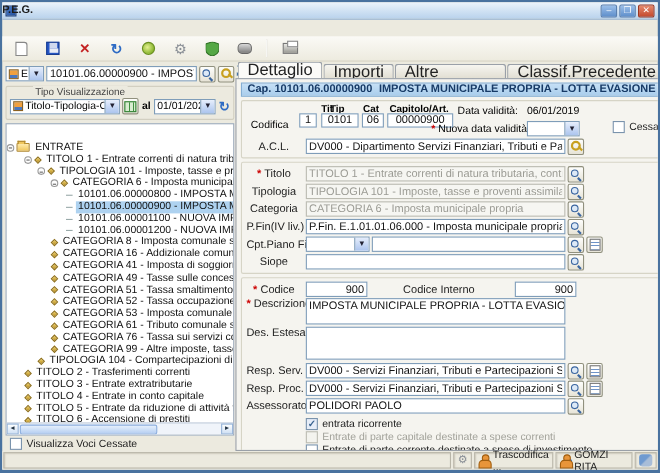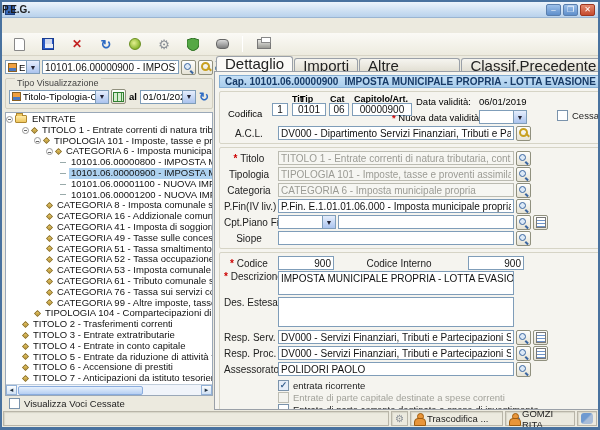--- a/index.html
+++ b/index.html
@@ -72,21 +72,21 @@
   .cb { width:11px; height:11px; flex:none; border:1px solid #7a93ac; background:#fff; display:inline-flex; align-items:center; justify-content:center; font-size:9px; }
   .cb.checked { background:#e6edf8; color:#39628f; }
   .cb.checked::after { content:"\2713"; font-weight:bold; }
   .cb.disabled { border-color:#bcbcb2; background:#f3f3ee; }
 
   
   .nav-row { display:flex; align-items:center; height:18px; }
   .nav-combo { width:35px; flex:none; }
   .nav-field { flex:1; margin-left:2px; }
   .tipo-group { border:1px solid #d2cfc1; border-radius:2px; margin-top:2px; padding:2px 3px 4px 3px; position:relative; }
-  .tipo-legend { font-size:9px; color:#444; position:absolute; top:-1px; left:9px; background:#eceadf; padding:0 2px; }
+  .tipo-legend { font-size:9px; color:#444; position:absolute; top:-1px; left:24px; background:#eceadf; padding:0 2px; }
   .tipo-row { display:flex; align-items:center; margin-top:8px; }
   .al-lbl { font-size:9.5px; margin:0 3px;font-weight:bold; }
   .refresh-flat { font-size:12px; color:#2e6bc4; font-weight:bold; margin-left:3px; }
 
   .tree-box { flex:1; margin-top:3px; border:1px solid #9aa8b8; background:#fff; overflow:hidden; display:flex; flex-direction:column; }
   .tree-rows { flex:1; overflow:hidden; padding-top:1px; }
   .tree-row { height:10.8px; line-height:10.8px; font-size:9.5px; white-space:nowrap; display:flex; align-items:center; color:#111; }
   .tree-row .tlbl { padding:0 2px; overflow:hidden; }
   .tree-row.sel .tlbl { background:#aed2f0; }
   .hnd { width:7px; height:7px; flex:none; border:1px solid #999; border-radius:50%; background:#fdfdfd; position:relative; margin-right:2px; }
@@ -228,21 +228,21 @@
           <span class="combo" style="width:56px">
             <span class="ctext">01/01/2021</span>
             <span class="dd">▼</span>
           </span>
           <span class="refresh-flat">↻</span>
         </div>
       </div>
 
       <div class="tree-box">
         <div class="tree-rows">
-            <div class="tree-row" style="padding-left: 0;">
+            <div class="tree-row" style="padding-left: 0; margin-top: 15px;">
               <span class="hnd"></span>
               <span class="fldr"></span>
               <span class="tlbl">ENTRATE</span>
             </div>
             <div class="tree-row" style="padding-left: 16px;">
               <span class="hnd"></span>
               <span class="dmd"></span>
               <span class="tlbl">TITOLO 1 - Entrate correnti di natura tributaria, contributiva e p</span>
             </div>
             <div class="tree-row" style="padding-left: 28px;">
@@ -547,21 +547,21 @@
 
       </div>
     </div>
   </div>
 
   <div class="statusbar">
     <span class="scell grow"></span>
     <span class="scell">
         <span class="glyph g-gear" style="font-size:10px">⚙</span>
       </span>
-    <span class="scell" style="width:93px">
+    <span class="scell" style="width:72px">
       <span class="person"></span>
       <span>Trascodifica ...</span>
     </span>
     <span class="scell" style="width:70px">
       <span class="person badge"></span>
       <span>GOMZI RITA</span>
     </span>
     <span class="scell">
         <span class="foot"></span>
       </span>

